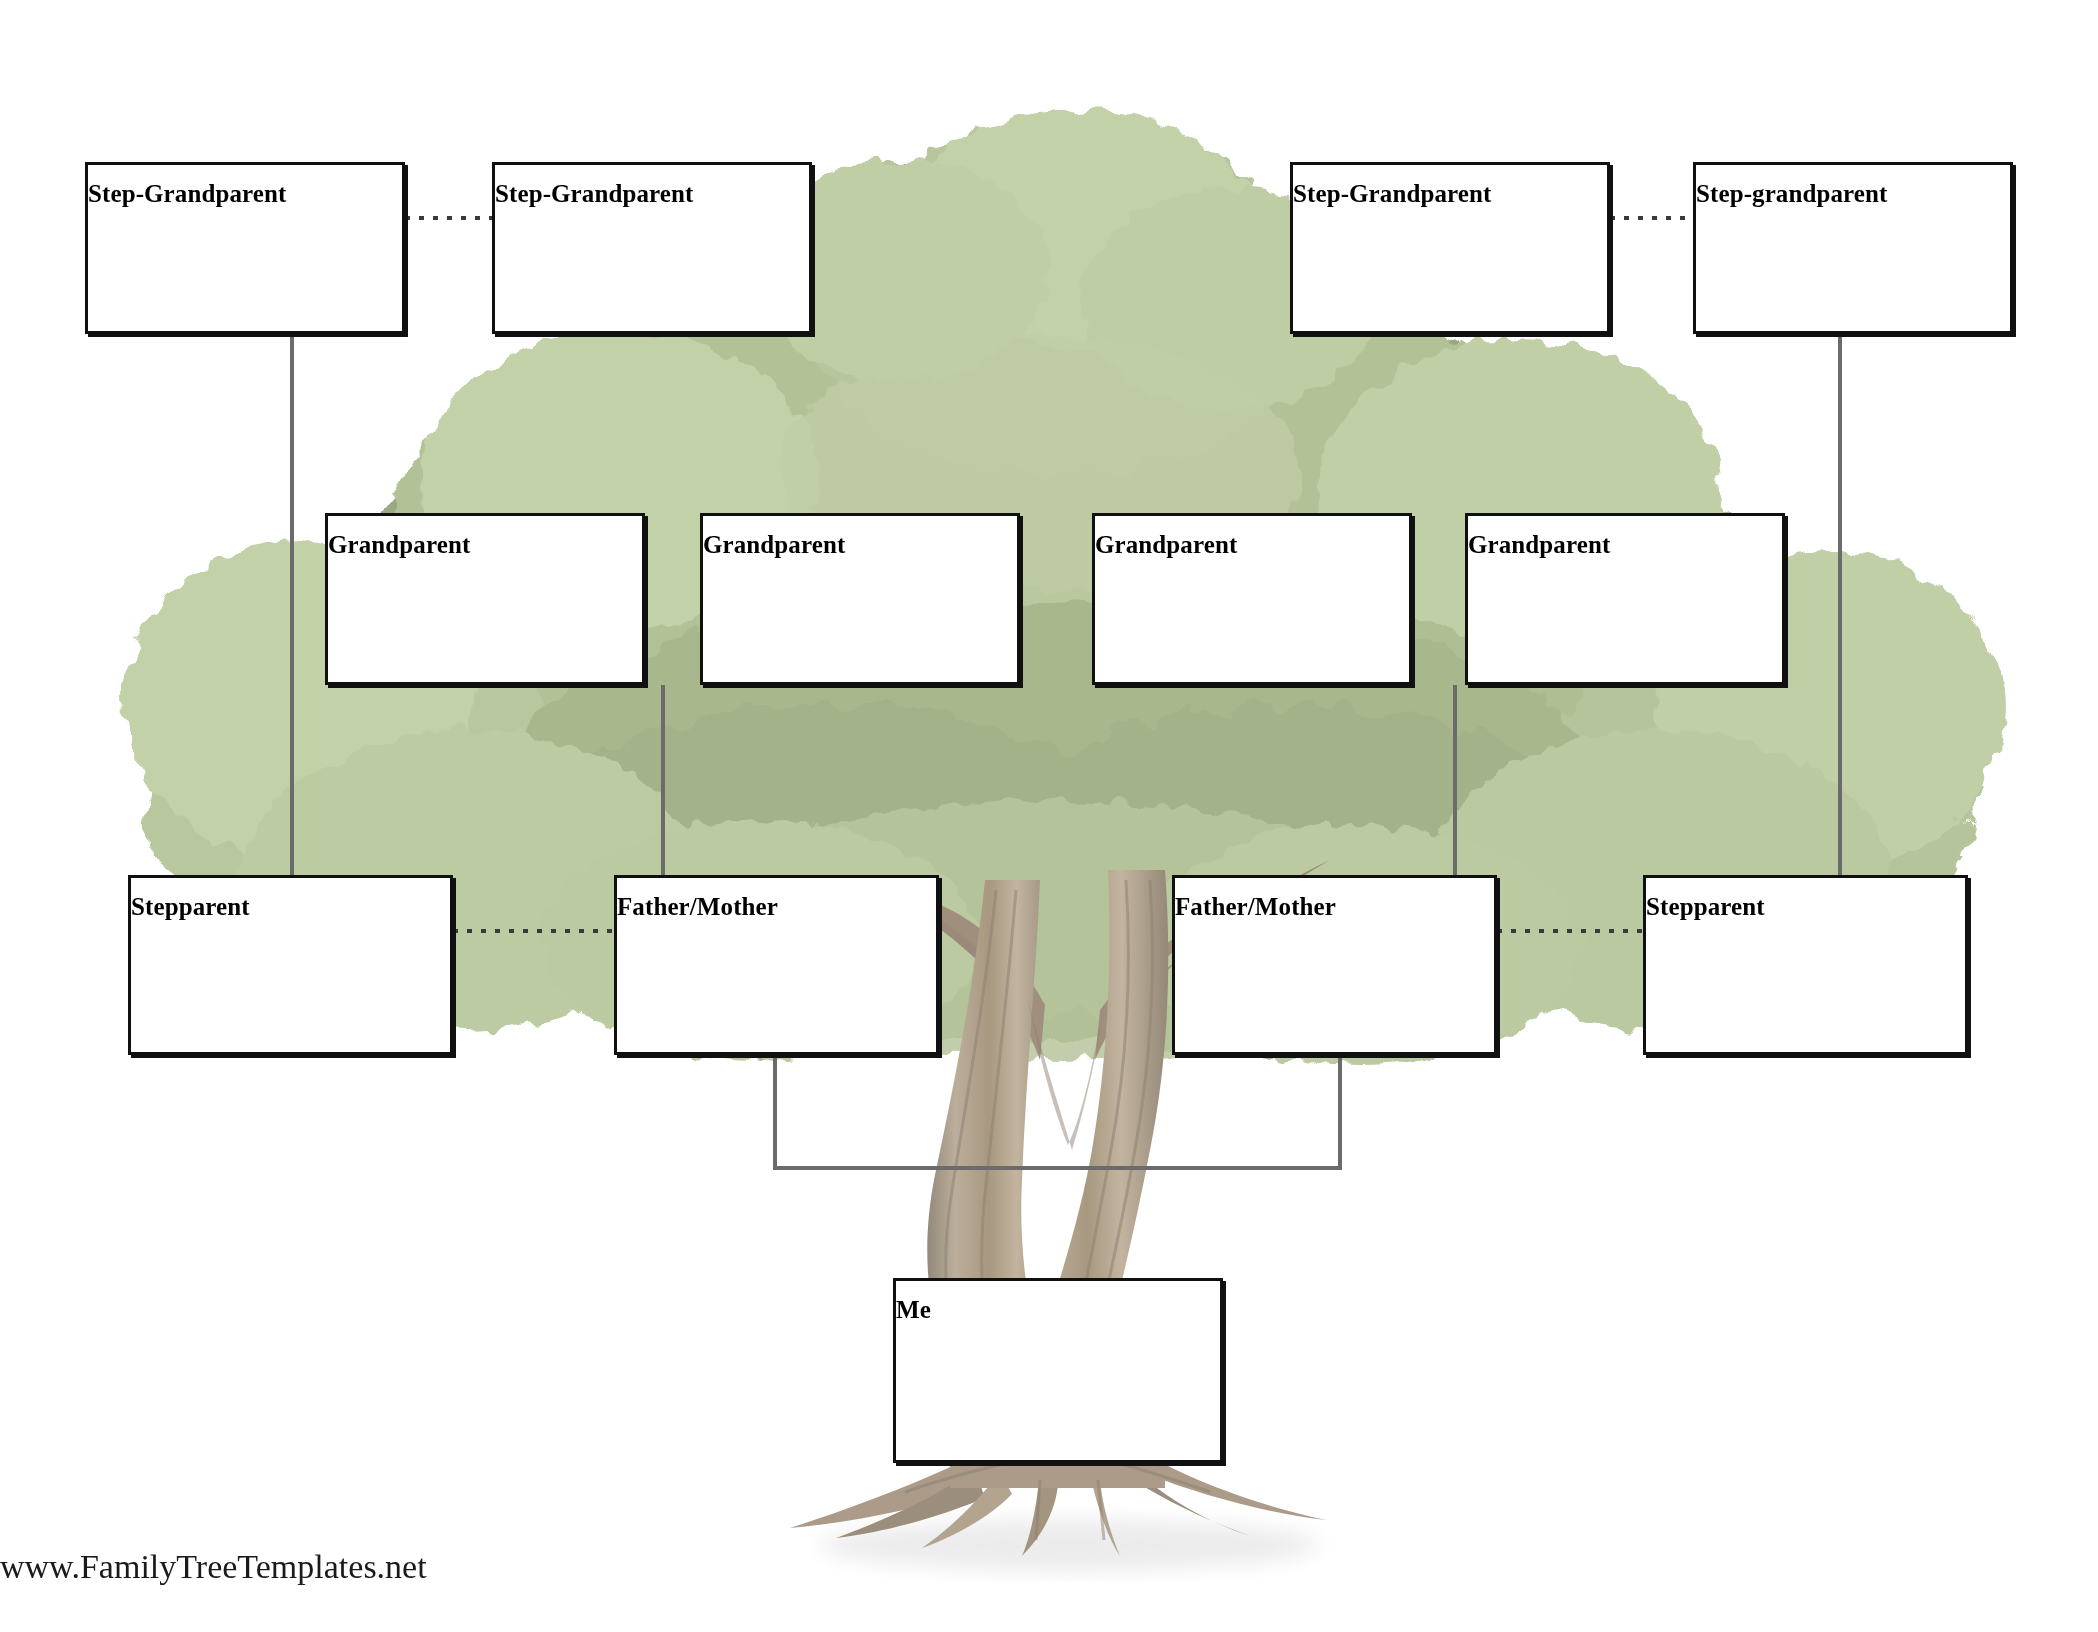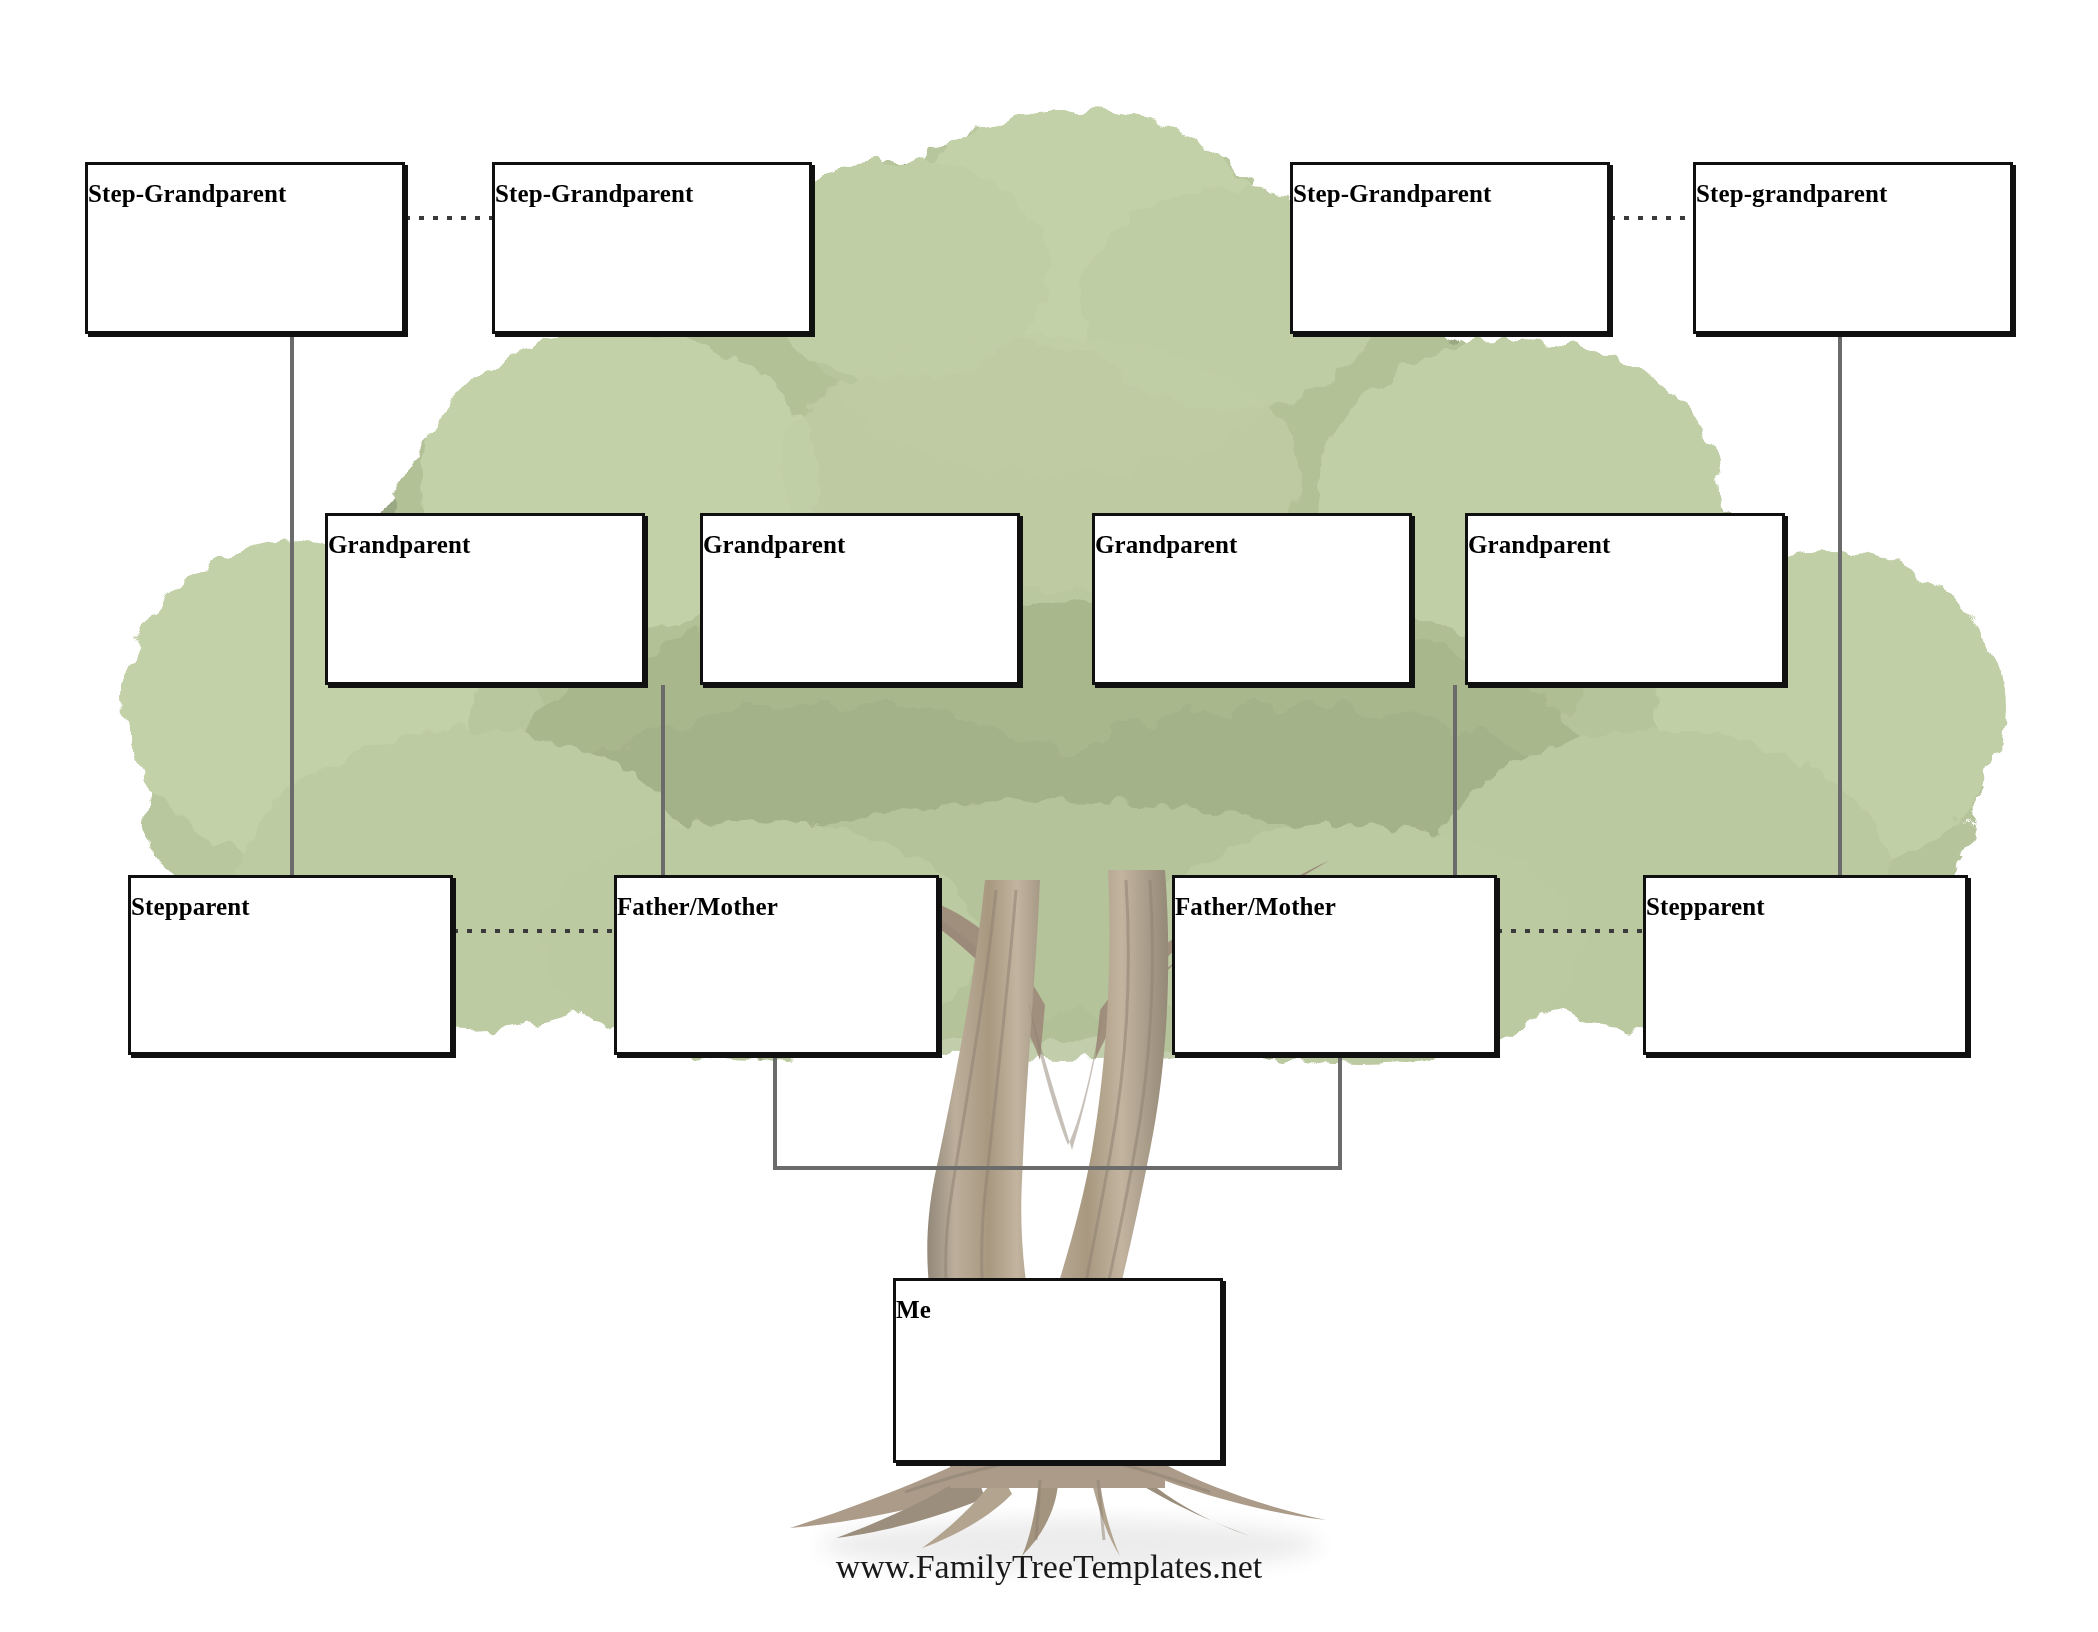--- a/index.html
+++ b/index.html
@@ -32,21 +32,20 @@
     font-size:25px;
     line-height:1;
     padding-top:16px;
     letter-spacing:.1px;
     white-space:nowrap;
   }
   .footer{
     position:absolute;
     z-index:4;
     width:100%;
-    text-align:center;
     font-size:34px;
     color:#1a1a1a;
     font-weight:normal;
   }
 </style>
 </head>
 <body>
 
 <div id="stage">
 

